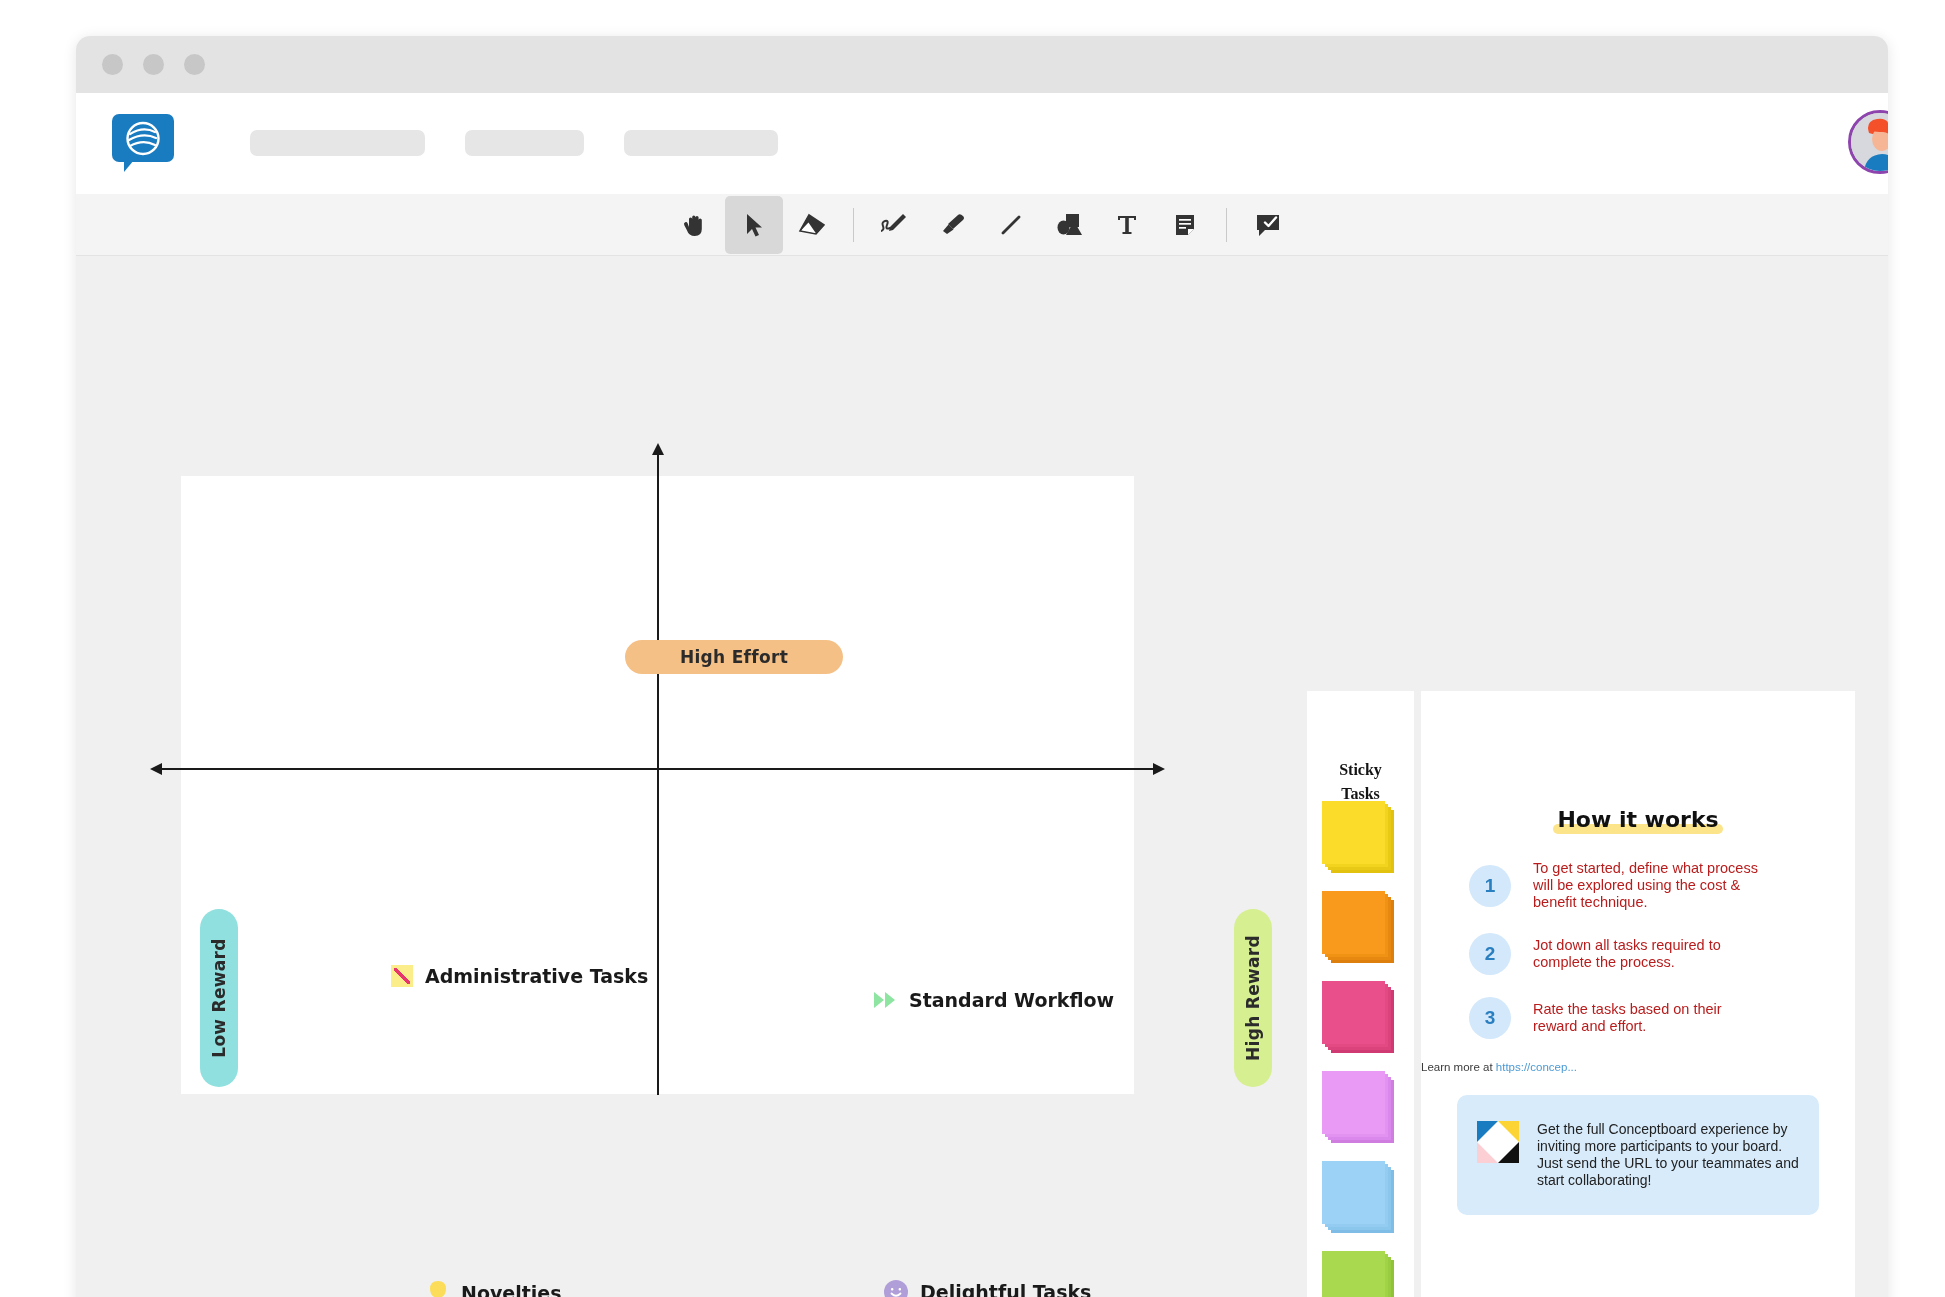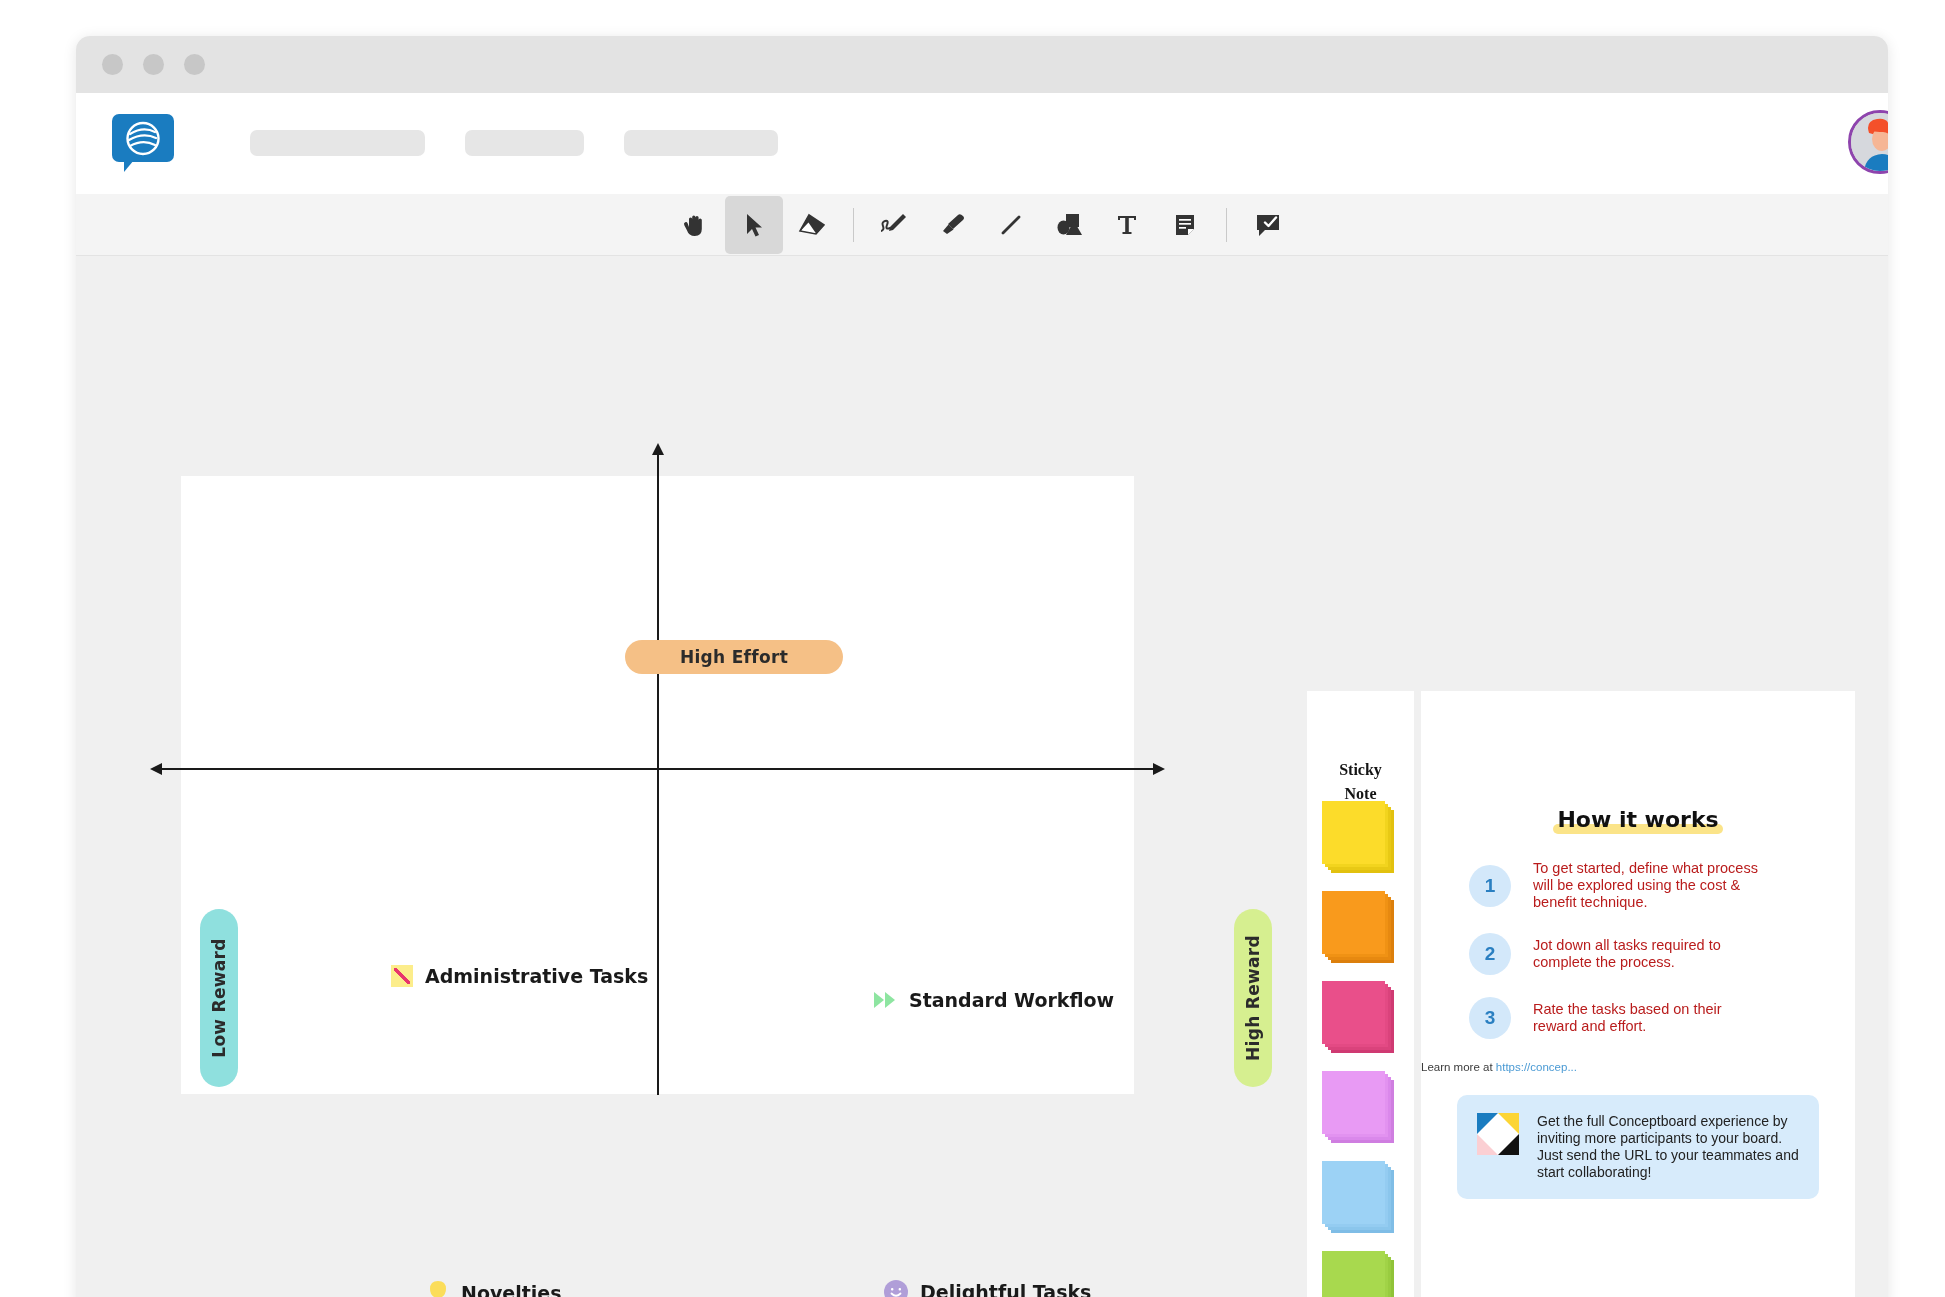--- a/index.html
+++ b/index.html
@@ -398,21 +398,21 @@
     font-size: 11.5px;
     color: #3b3b3b;
     margin-top: 6px;
   }
   .learn a { color: #4a9ad4; text-decoration: none; }
 
   .invite {
     margin: 22px 36px 0 36px;
     background: #d7ebfb;
     border-radius: 10px;
-    padding: 18px 20px;
+    padding: 26px 20px;
     display: flex;
     gap: 18px;
     align-items: flex-start;
   }
   .invite-icon {
     width: 42px; height: 42px;
     flex: none;
     position: relative;
     background: #ffffff;
   }
@@ -585,21 +585,21 @@
             <rect x="14.6" y="8" width="2.4" height="2.4" rx="1" fill="#ffffff"></rect>
             <path d="M7.5 13.5 q4.5 4.5 9 0" stroke="#ffffff" stroke-width="1.8" fill="none" stroke-linecap="round"></path>
           </svg>
         </span>
         <span>Delightful Tasks</span>
       </div>
 
       <div class="stash">
         <div class="stash-title">
           <div>Sticky</div>
-          <div>Note</div>
+          <div>Tasks</div>
           <div>Cost</div>
         </div>
 
         <div class="stack" style="top:110px;">
           <div class="sheet" style="left:9px; top:9px; background:#e2c10f;"></div>
           <div class="sheet" style="left:6px; top:6px; background:#e8c915;"></div>
           <div class="sheet" style="left:3px; top:3px; background:#f2d41e;"></div>
           <div class="sheet" style="left:0; top:0; background:#fcdc2a;"></div>
         </div>
         <div class="stack" style="top:200px;">

